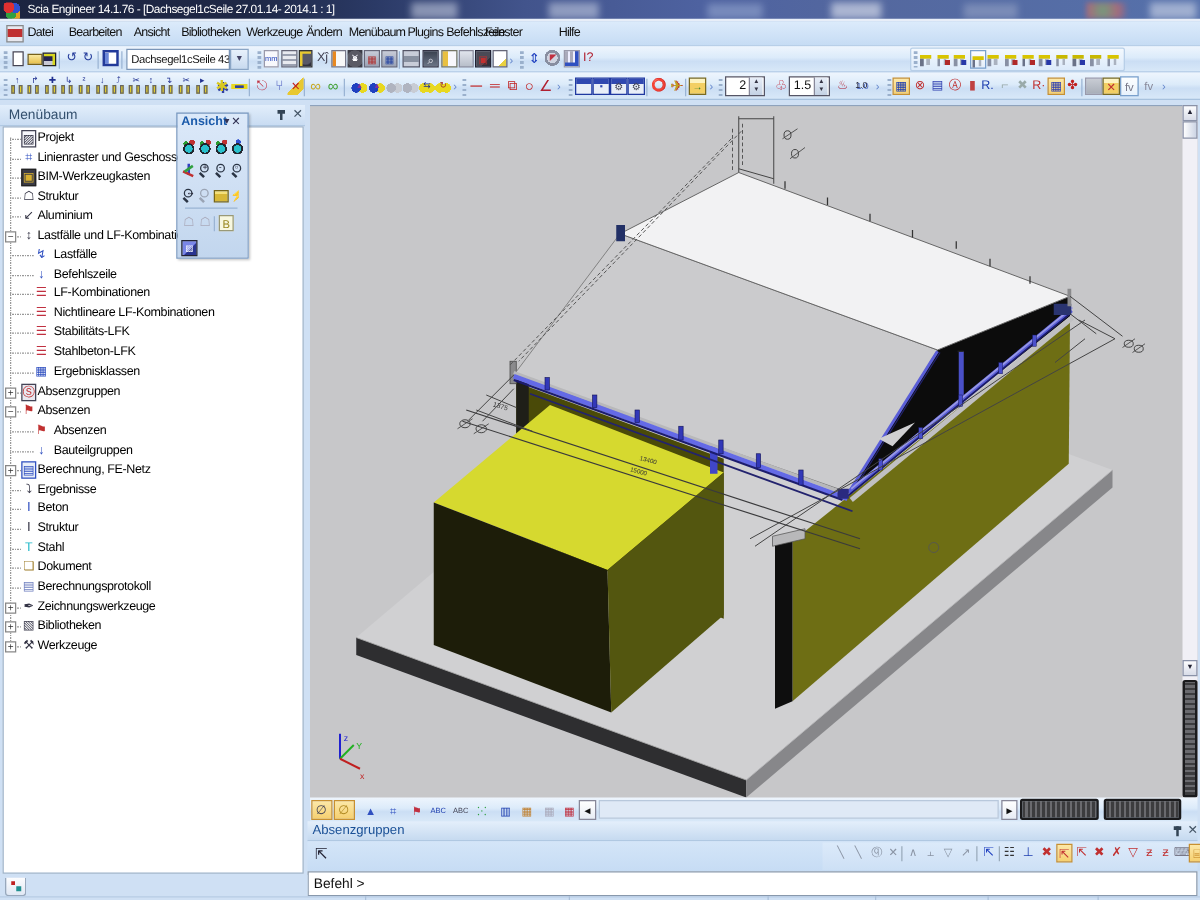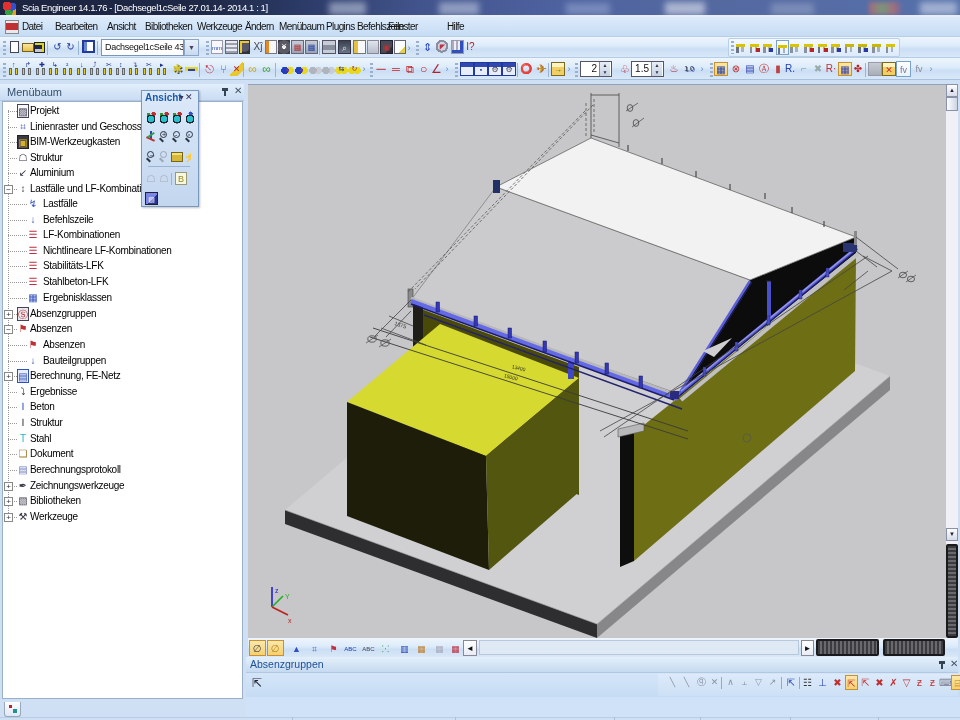--- a/index.html
+++ b/index.html
@@ -813,20 +813,23 @@
 <span class="ab" style="left:692px;top:3px;width:8px;height:10px;">
         <b style="position:absolute;left:3px;top:1px;width:2px;height:8px;background:#345;"></b>
         <b style="position:absolute;left:1px;top:1px;width:6px;height:3px;background:#345;"></b>
       </span>
 <span class="ab" style="left:704px;top:1px;font-size:10px;color:#456;">✕</span>
 </div>
 <div class="ab" style="left:0;top:16px;width:714px;height:24px;background:linear-gradient(180deg,#d4e5f8,#c6dcf4);">
 <span class="ab" style="left:6px;top:3px;font-size:12px;color:#223;">⇱</span>
 <div class="ab" style="left:412px;top:1px;width:300px;height:22px;background:linear-gradient(180deg,#dceafa,#cde0f5);"></div>
 </div>
+<div class="ab" style="left:0;top:40px;width:712px;height:20px;background:#fff;border:1px solid #8898ac;">
+<span class="ab" style="left:4px;top:3px;font-size:11px;color:#111;">Befehl &gt;</span>
+</div>
 </div>
 <div class="ab ic" style="left:666px;top:675px;width:13px;height:15px;">
     <i style="color:#8a94a4;font-size:9px;line-height:15px;">╲</i>
   </div>
 <div class="ab ic" style="left:680px;top:675px;width:13px;height:15px;">
     <i style="color:#8a94a4;font-size:9px;line-height:15px;">╲</i>
   </div>
 <div class="ab ic" style="left:695px;top:675px;width:13px;height:15px;">
     <i style="color:#8a94a4;font-size:9px;line-height:15px;">ⓠ</i>
   </div>

